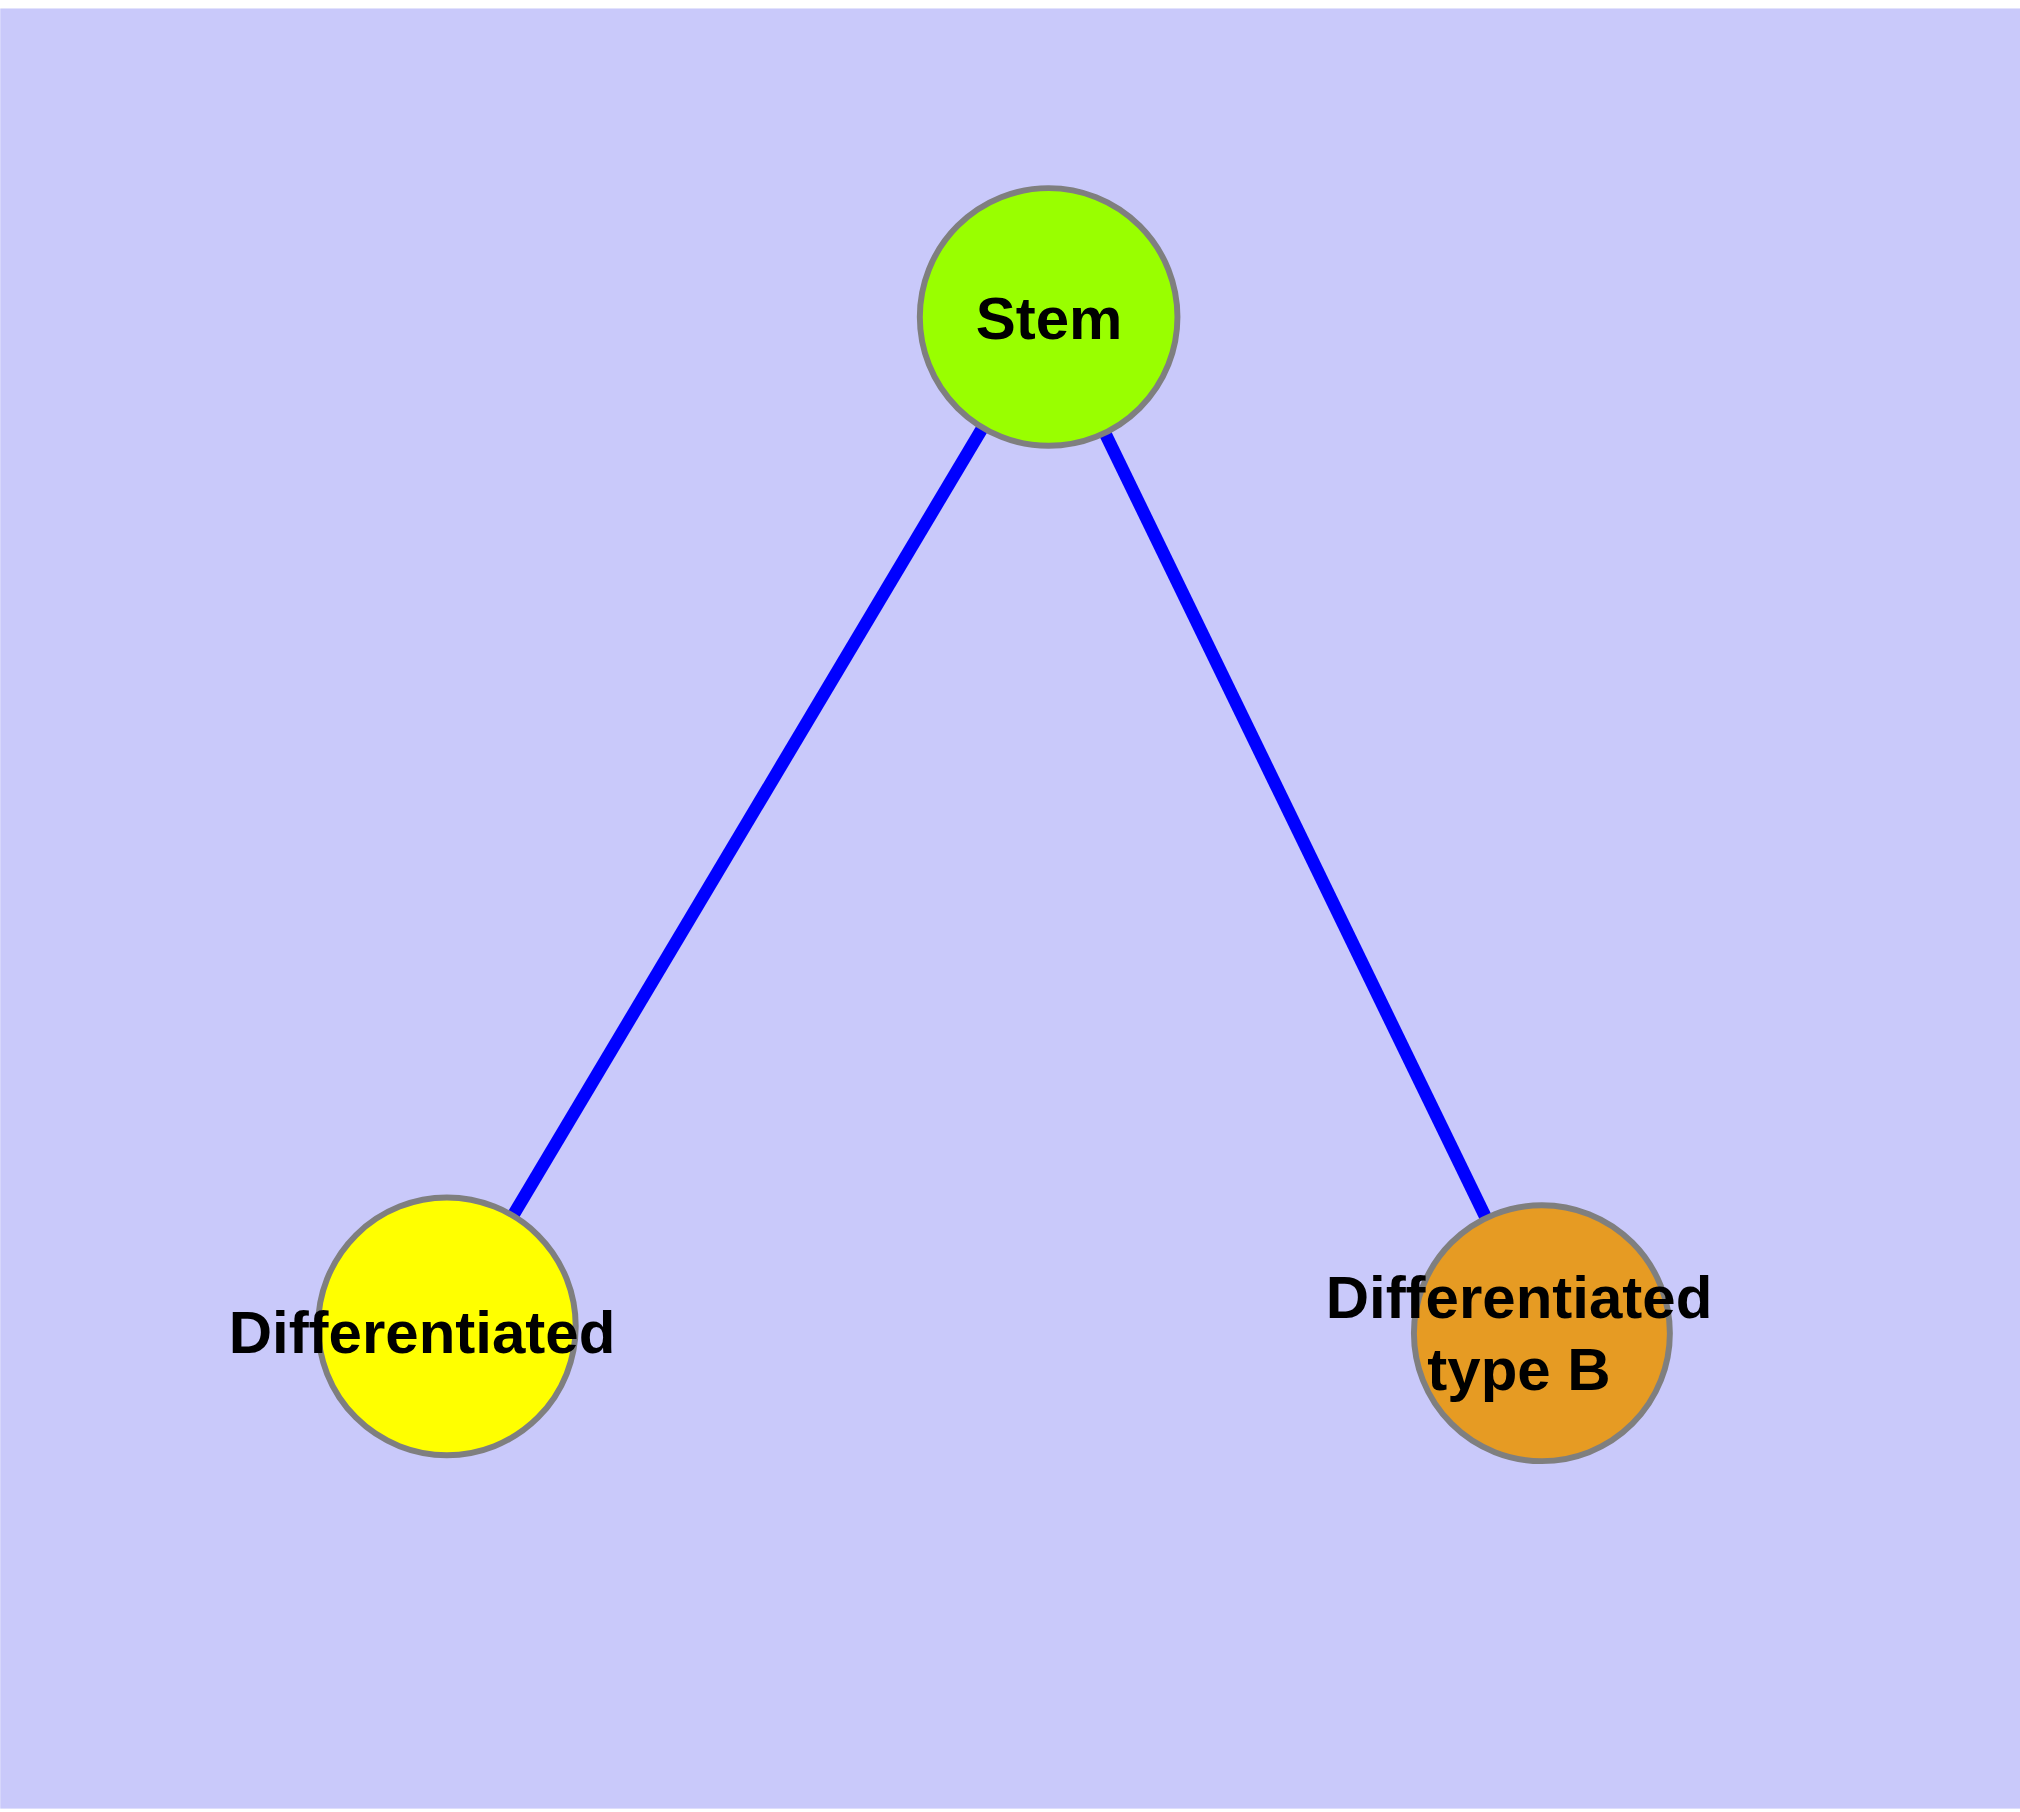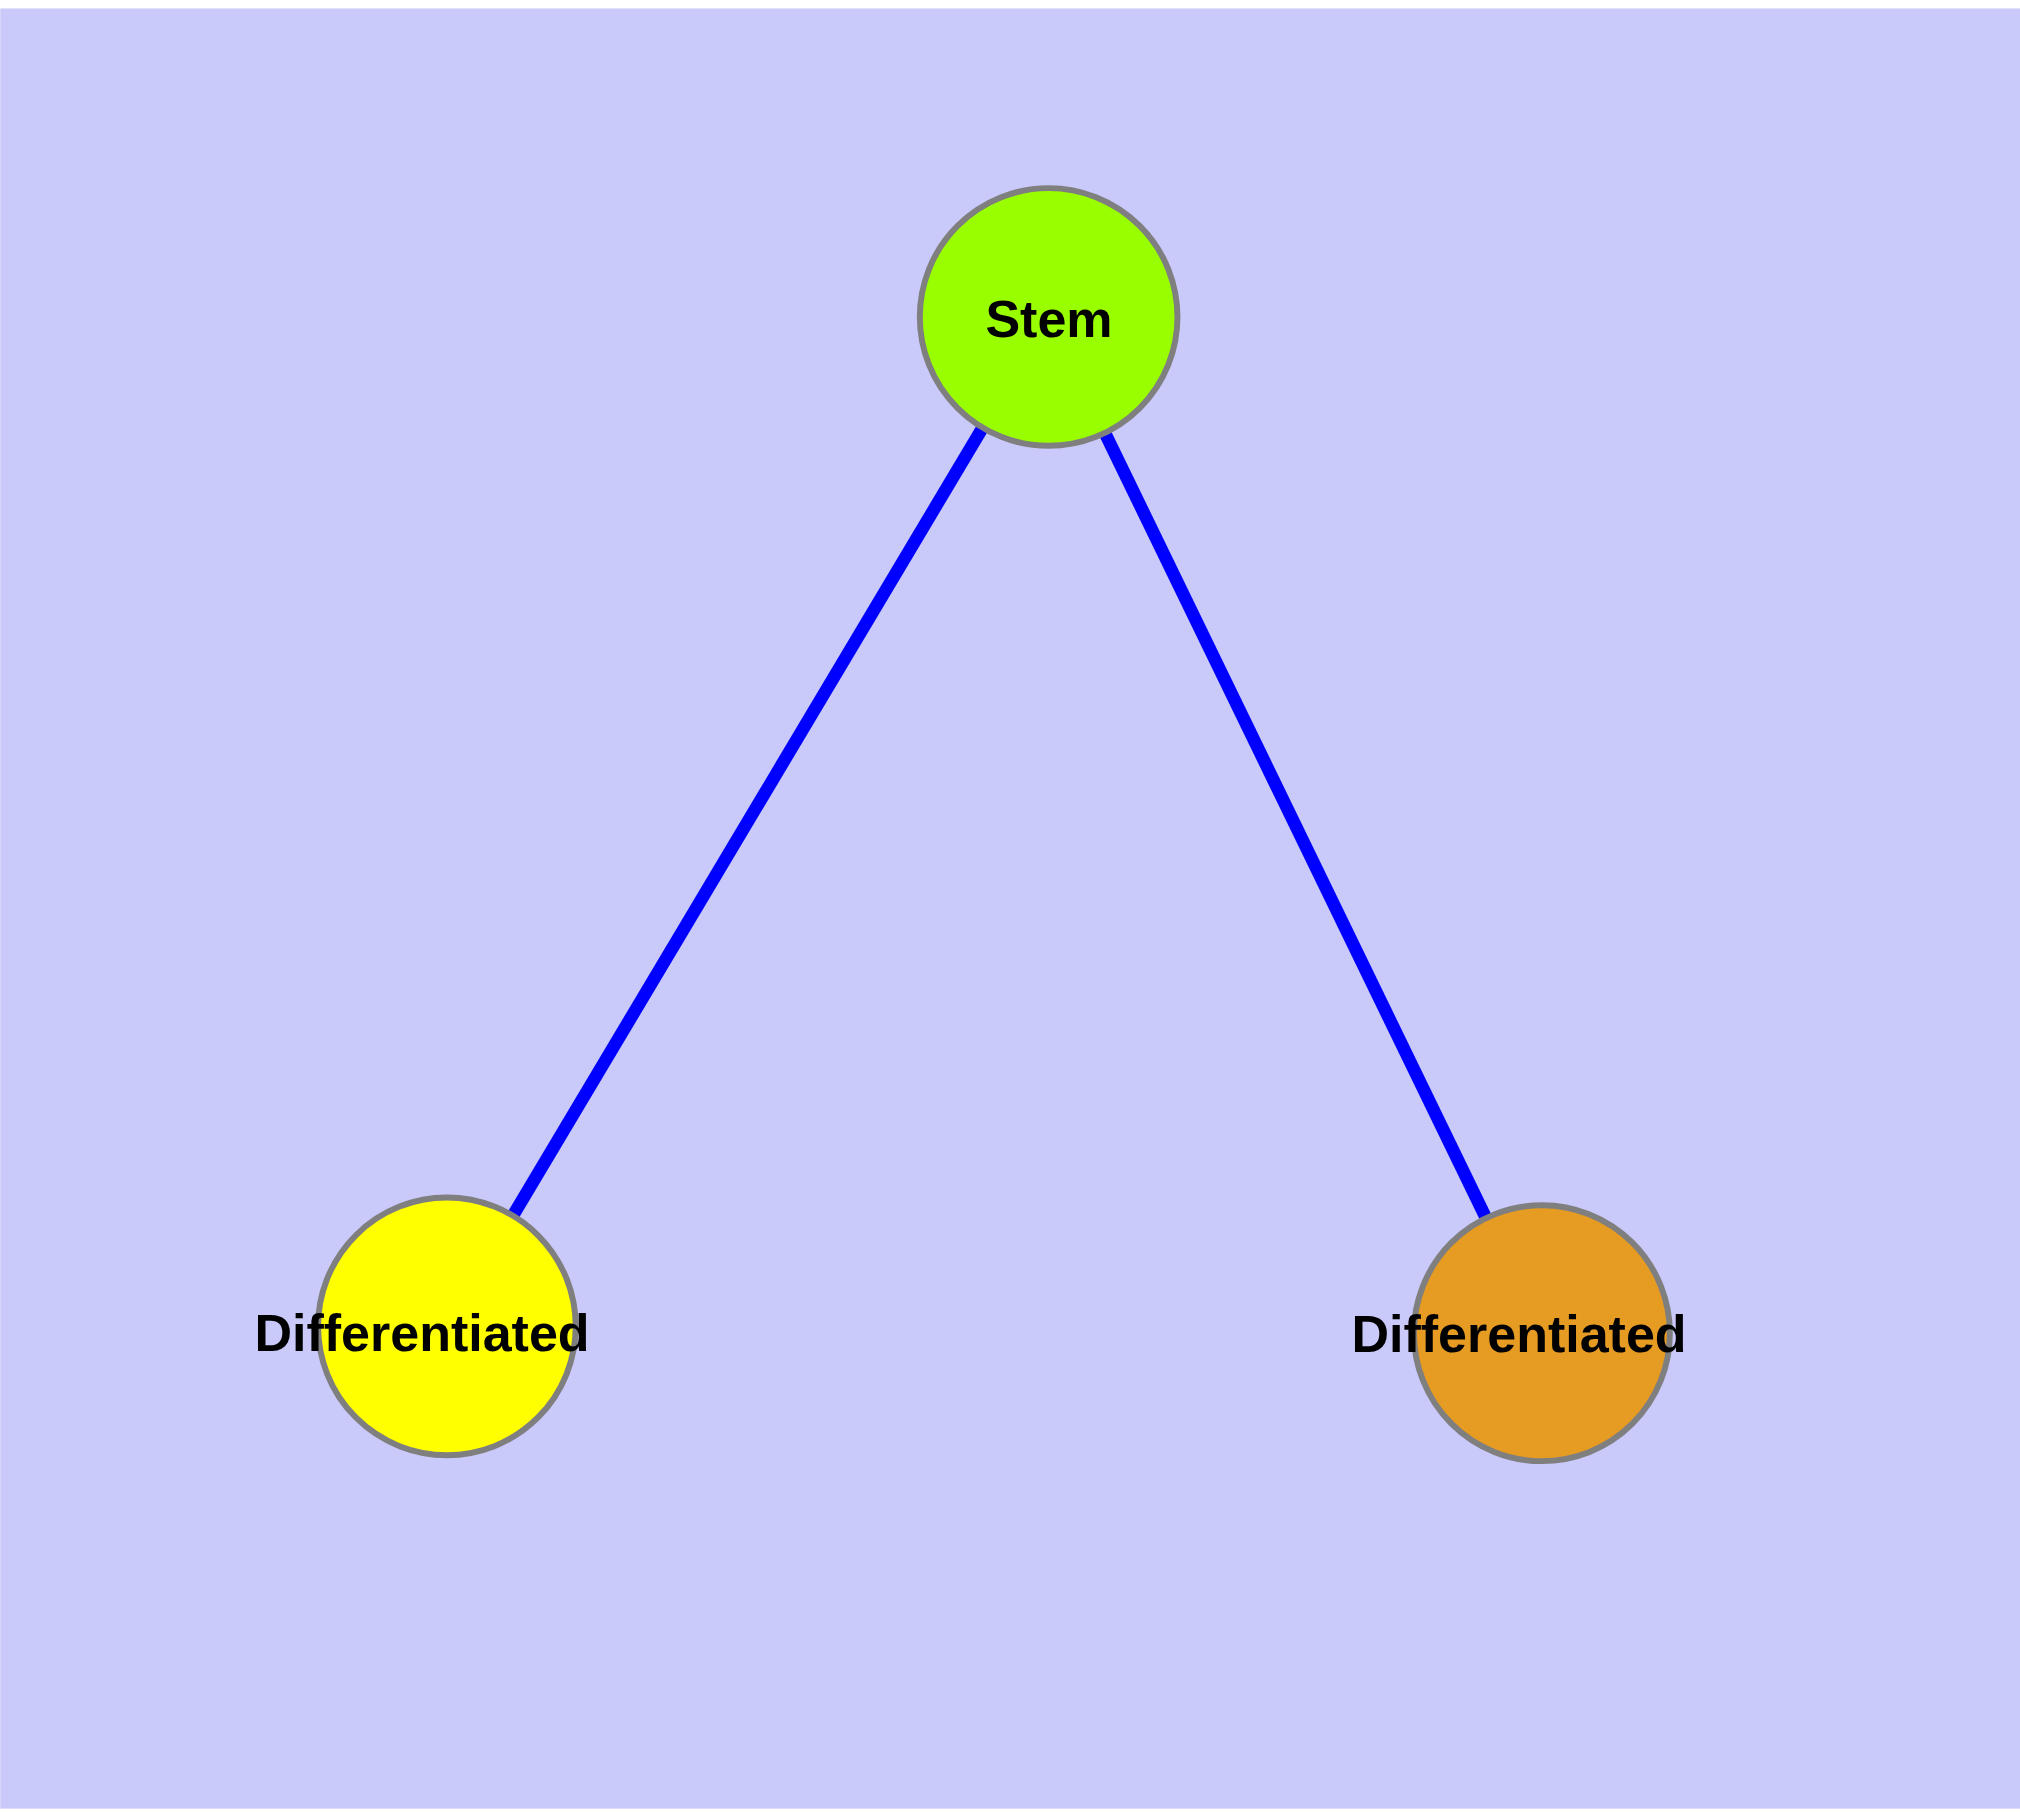--- a/index.html
+++ b/index.html
@@ -24,21 +24,21 @@
     stroke-width: 15px;
     stroke-linecap: butt;
   }
   .node {
     stroke-width: 7px;
   }
   .node-label {
     position: absolute;
     transform: translate(-50%, -50%);
     font-weight: 700;
-    font-size: 52px;
+    font-size: 60px;
     line-height: 1.2;
     color: #000000;
     text-align: center;
     white-space: nowrap;
     pointer-events: none;
   }
 </style>
 </head>
 <body>
 
@@ -62,16 +62,17 @@
   <div class="node-label" style="left: 1049px; top: 319px; color: rgb(0, 0, 0);">
     <div>Stem</div>
   </div>
 
   <div class="node-label" style="left: 422px; top: 1333px; color: rgb(0, 0, 0);">
     <div>Differentiated</div>
   </div>
 
   <div class="node-label" style="left: 1519px; top: 1334px; color: rgb(0, 0, 0);">
     <div>Differentiated</div>
+    <div>type B</div>
   </div>
 
 </div>
 
 
 </body></html>

